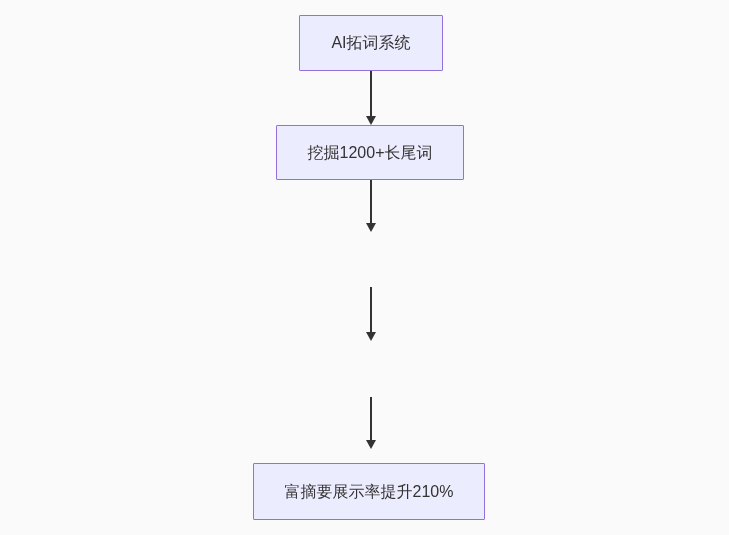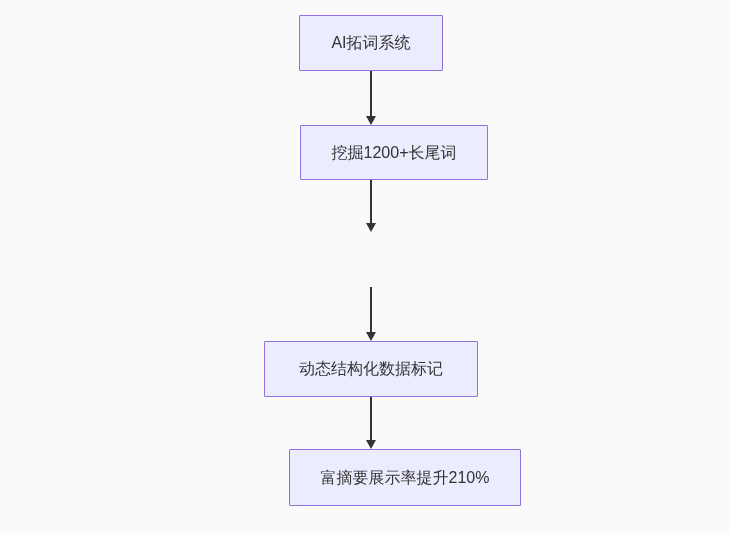--- a/index.html
+++ b/index.html
@@ -52,24 +52,24 @@
     transform: translateX(-50%);
     bottom: 0;
     width: 0;
     height: 0;
     border-left: 5.5px solid transparent;
     border-right: 5.5px solid transparent;
     border-top: 9px solid #333333;
   }
   
   .node-1 { left: 299px; top: 15px;  width: 144px; height: 56px; }
-  .node-2 { left: 276px; top: 125px; width: 188px; height: 55px; margin-left: 24px; }
+  .node-2 { left: 276px; top: 125px; width: 188px; height: 55px; }
   .node-3 { left: 262px; top: 232px; width: 218px; height: 55px; }
   .node-4 { left: 264px; top: 341px; width: 214px; height: 56px; }
-  .node-5 { left: 253px; top: 449px; width: 232px; height: 57px; margin-left: 36px; }
+  .node-5 { left: 253px; top: 463px; width: 232px; height: 57px; }
   
   .edge-1 { left: 364px; top: 71px;  height: 54px; }
   .edge-2 { left: 364px; top: 180px; height: 52px; }
   .edge-3 { left: 364px; top: 287px; height: 54px; }
   .edge-4 { left: 364px; top: 397px; height: 52px; }
 </style>
 </head>
 <body>
 
 <div class="canvas">
@@ -91,23 +91,20 @@
     <div class="edge-line"></div>
     <div class="edge-arrowhead"></div>
   </div>
 
 
   <div class="edge edge-3">
     <div class="edge-line"></div>
     <div class="edge-arrowhead"></div>
   </div>
 
-  <div class="node node-4">
-    <span class="node-label">动态结构化数据标记</span>
-  </div>
 
   <div class="edge edge-4">
     <div class="edge-line"></div>
     <div class="edge-arrowhead"></div>
   </div>
 
   <div class="node node-5">
     <span class="node-label">富摘要展示率提升210%</span>
   </div>
 

